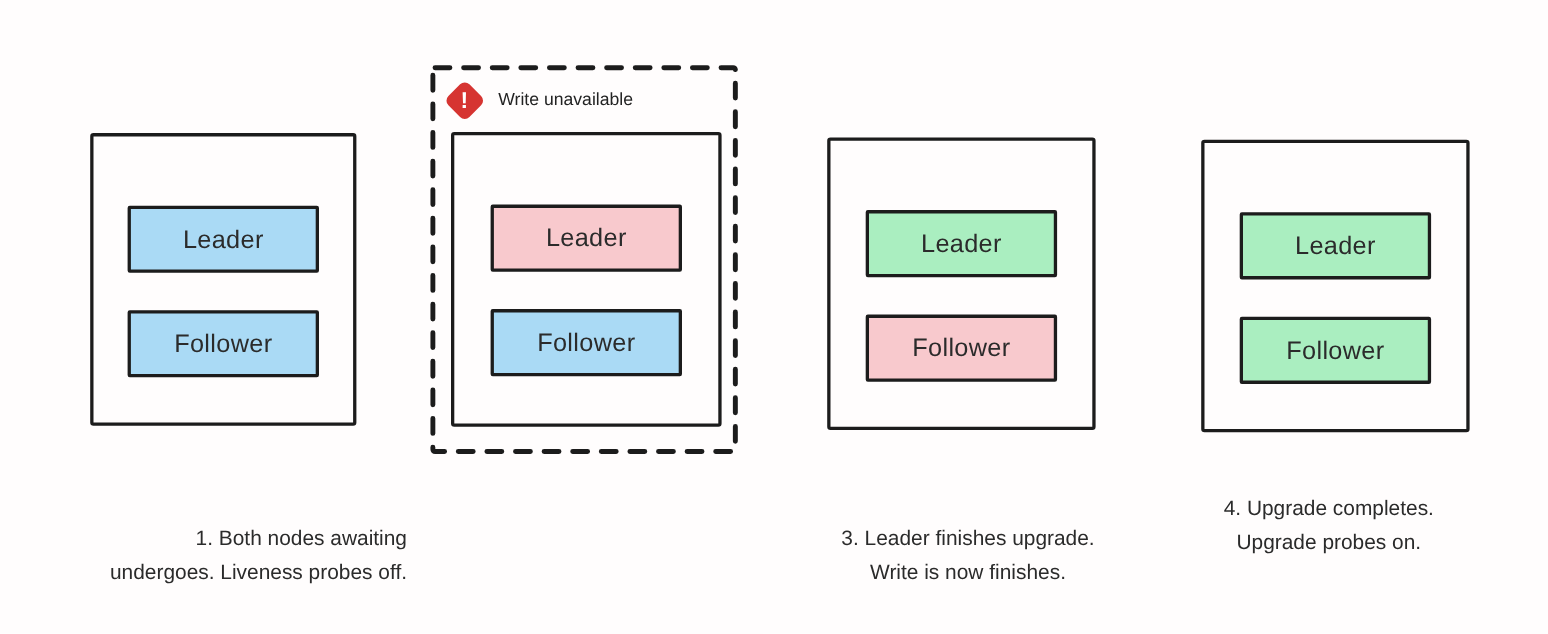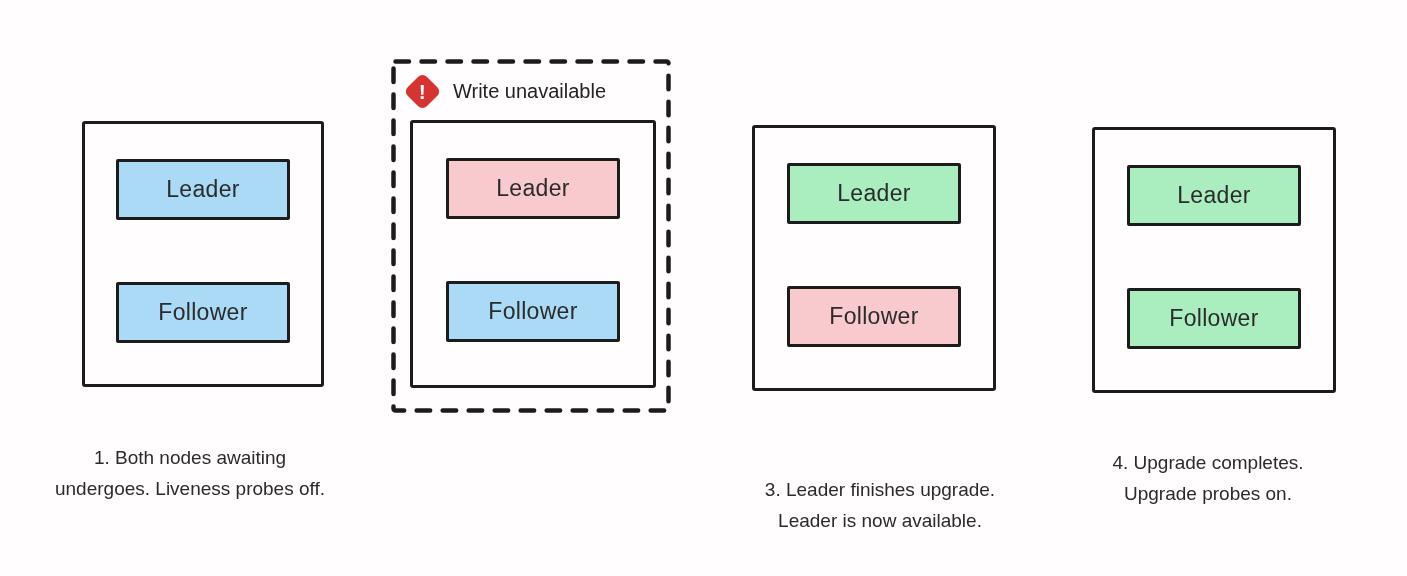--- a/index.html
+++ b/index.html
@@ -33,21 +33,21 @@
     width: 168px;
     height: 55px;
     border: 3px solid #1c1c1c;
     border-radius: 2px;
     display: flex;
     align-items: center;
     justify-content: center;
     font-size: 23px;
     letter-spacing: 0.3px;
   }
-  .node.leader   { top: 35px;  }
+  .node.leader   { top: 63px;  }
   .node.follower { top: 158px; }
 
   .warning-row {
     position: absolute;
     left: 11px;
     top: 12px;
     display: flex;
     align-items: center;
     gap: 11px;
     height: 40px;
@@ -64,31 +64,31 @@
     display: flex; align-items: center; justify-content: center;
   }
   .diamond .excl {
     transform: rotate(-45deg);
     color: #ffffff;
     font-weight: bold;
     font-size: 21px;
     line-height: 1;
     padding-bottom: 1px;
   }
-  .warning-label { font-size: 20px; color: #232323; white-space: nowrap; }
+  .warning-label { font-size: 16px; color: #232323; white-space: nowrap; }
 
   .caption {
     position: absolute;
     width: 360px;
     text-align: center;
     font-size: 19px;
     line-height: 31px;
     color: #2b2b2b;
   }
-  #cap1 { left: 10px;   top: 442px; }
+  #cap1 { left: 10px;   top: 474px; text-align: right; }
   #cap2 { left: 352px;  top: 461px; }
   #cap3 { left: 700px;  top: 474px; }
   #cap4 { left: 1028px; top: 447px; }
 </style>
 </head>
 <body>
 
 <div class="canvas">
 
   <div class="box" id="p1-box">
@@ -139,20 +139,20 @@
       <span>Follower</span>
     </div>
   </div>
 
   <div class="caption" id="cap1">
     <div>1. Both nodes awaiting</div>
     <div>undergoes. Liveness probes off.</div>
   </div>
   <div class="caption" id="cap3">
     <div>3. Leader finishes upgrade.</div>
-    <div>Leader is now available.</div>
+    <div>Write is now finishes.</div>
   </div>
   <div class="caption" id="cap4">
     <div>4. Upgrade completes.</div>
     <div>Upgrade probes on.</div>
   </div>
 
 </div>
 
 </body></html>

